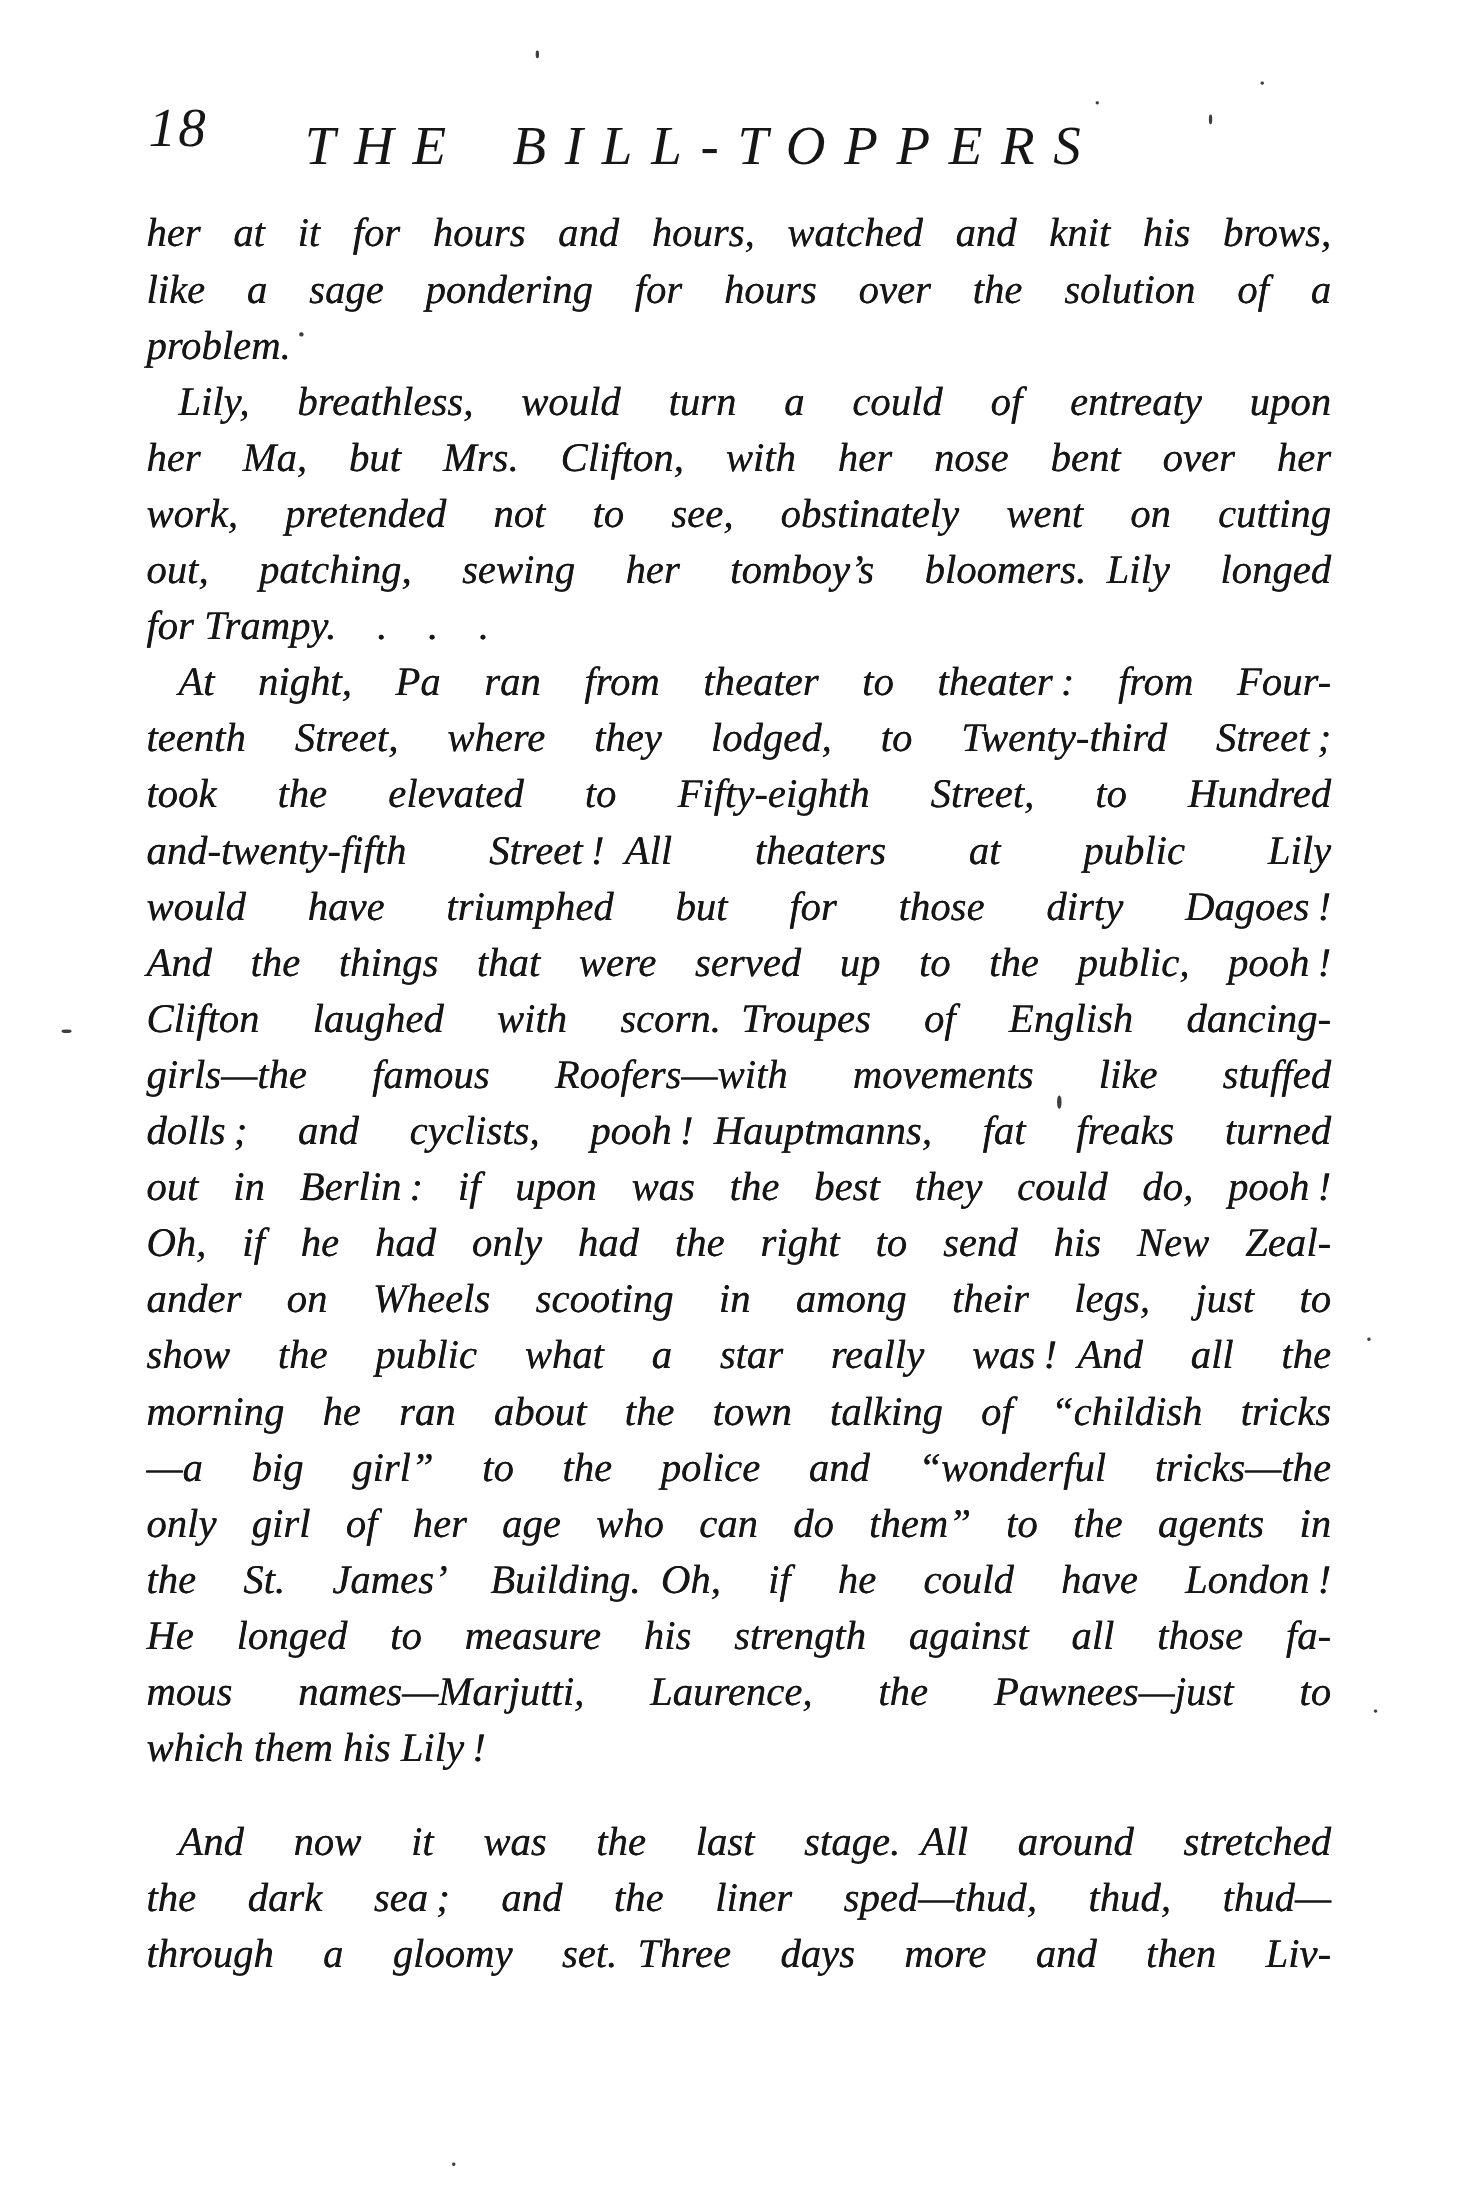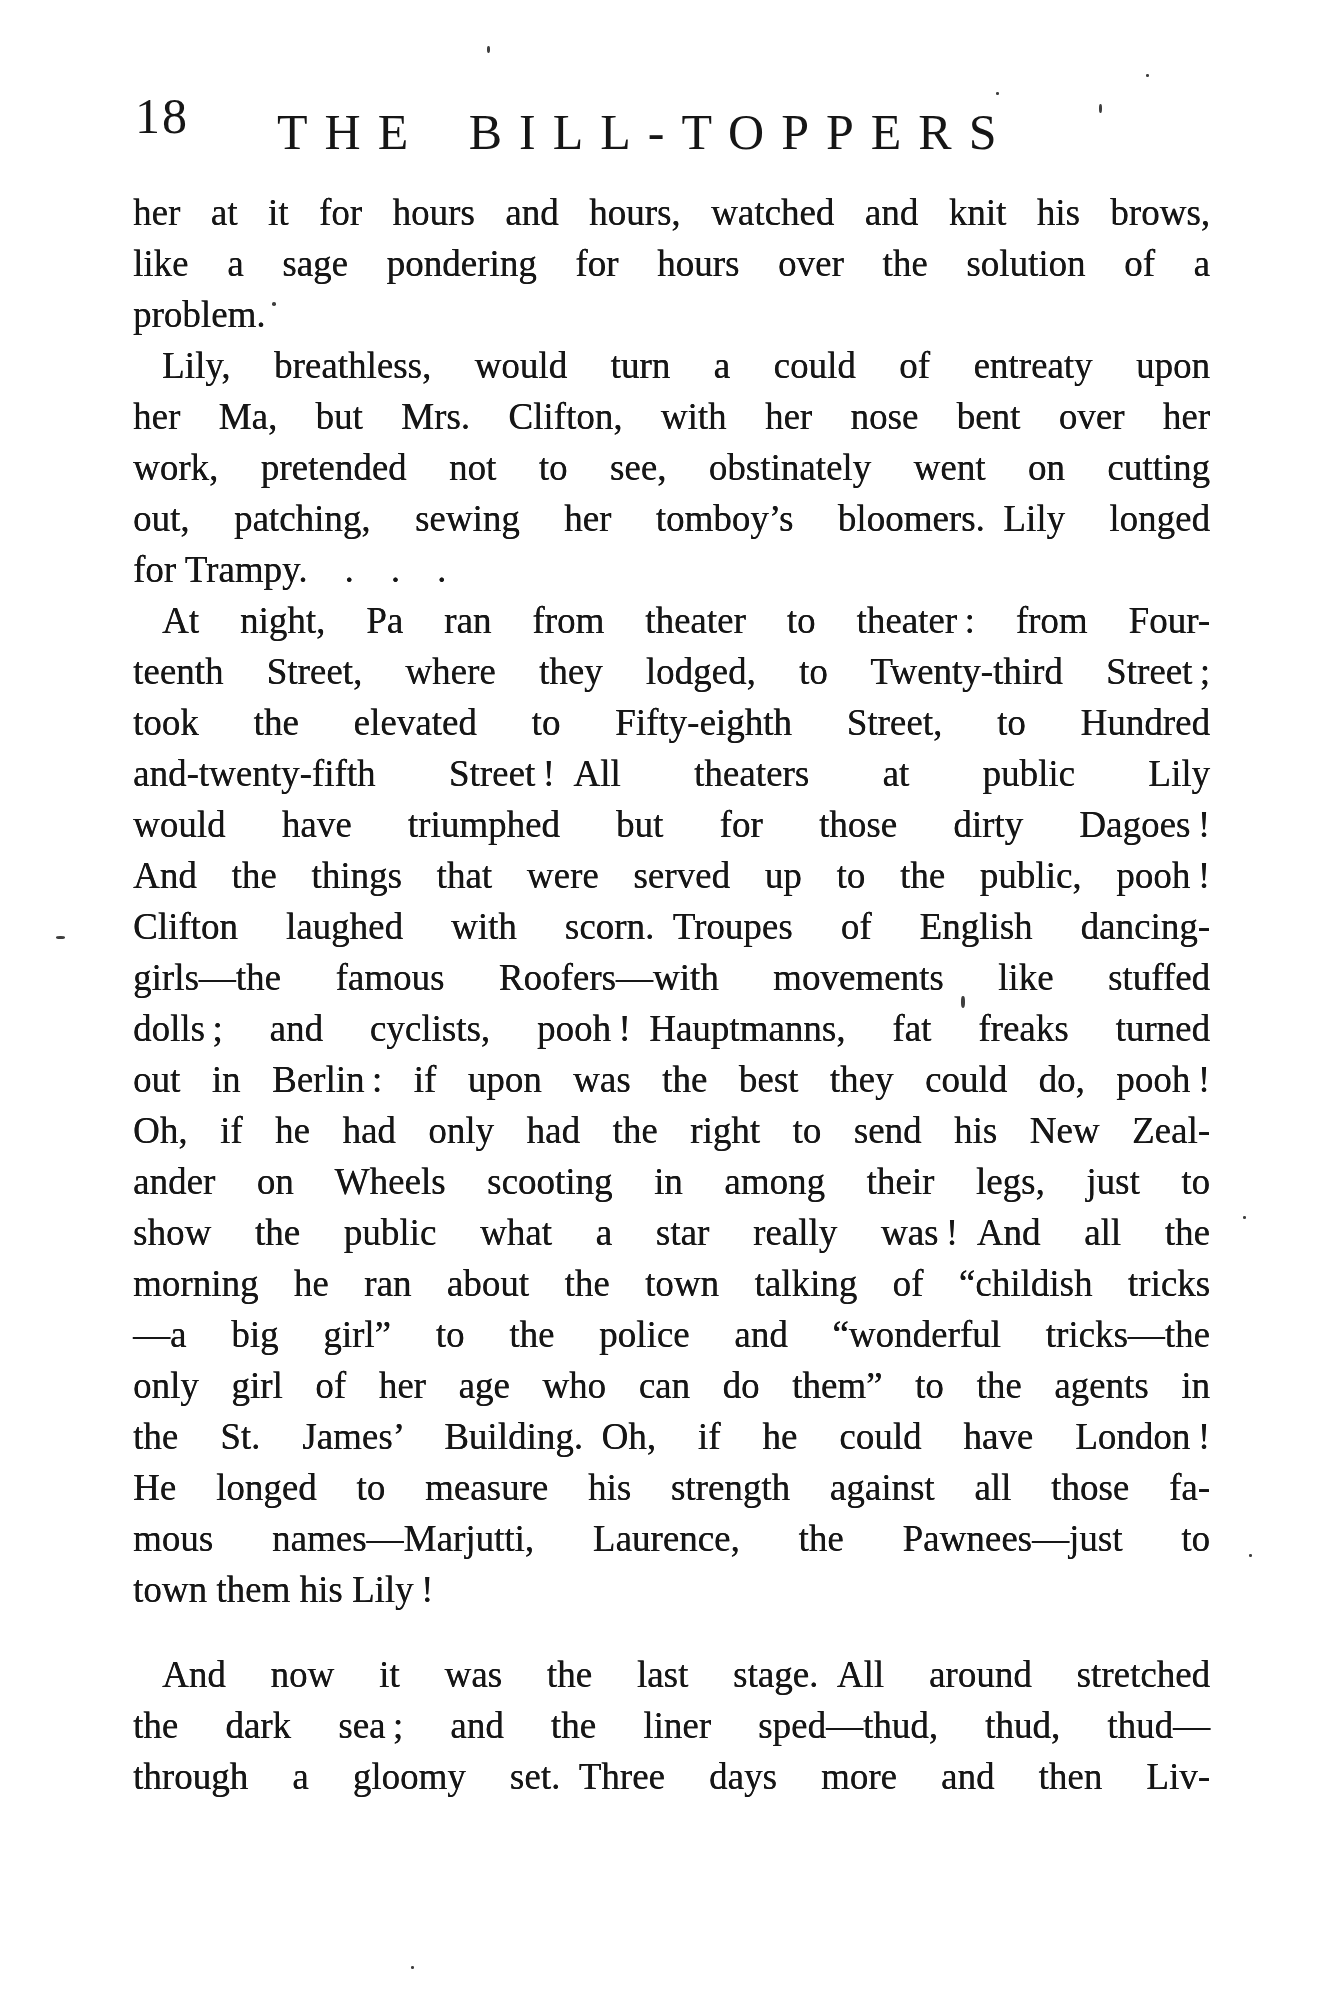--- a/index.html
+++ b/index.html
@@ -12,20 +12,21 @@
     width: 1330px; height: 2008px;
     background: var(--paper);
     font-family: "Liberation Serif", "DejaVu Serif", serif;
     color: var(--ink);
     overflow: hidden;
   }
   .page {
     position: relative;
     width: 1330px; height: 2008px;
     background: var(--paper);
+    font-style: italic;
   }
   .page-header {
     position: absolute;
     top: 91px; left: 133px; right: 120px;
     height: 56px;
   }
   .page-number {
     position: absolute;
     left: 2px; top: 0;
     font-size: 50px; line-height: 50px;
@@ -105,21 +106,21 @@
       <div class="line">out in Berlin : if upon was the best they could do, pooh !</div>
       <div class="line">Oh, if he had only had the right to send his New Zeal-</div>
       <div class="line">ander on Wheels scooting in among their legs, just to</div>
       <div class="line">show the public what a star really was ! And all the</div>
       <div class="line">morning he ran about the town talking of “childish tricks</div>
       <div class="line">—a big girl” to the police and “wonderful tricks—the</div>
       <div class="line">only girl of her age who can do them” to the agents in</div>
       <div class="line">the St. James’ Building. Oh, if he could have London !</div>
       <div class="line">He longed to measure his strength against all those fa-</div>
       <div class="line">mous names—Marjutti, Laurence, the Pawnees—just to</div>
-      <div class="line end">town them his Lily !</div>
+      <div class="line end">which them his Lily !</div>
     </div>
 
     <div class="para space-before">
       <div class="line indent">And now it was the last stage. All around stretched</div>
       <div class="line">the dark sea ; and the liner sped—thud, thud, thud—</div>
       <div class="line">through a gloomy set. Three days more and then Liv-</div>
     </div>
 
   </main>
 

